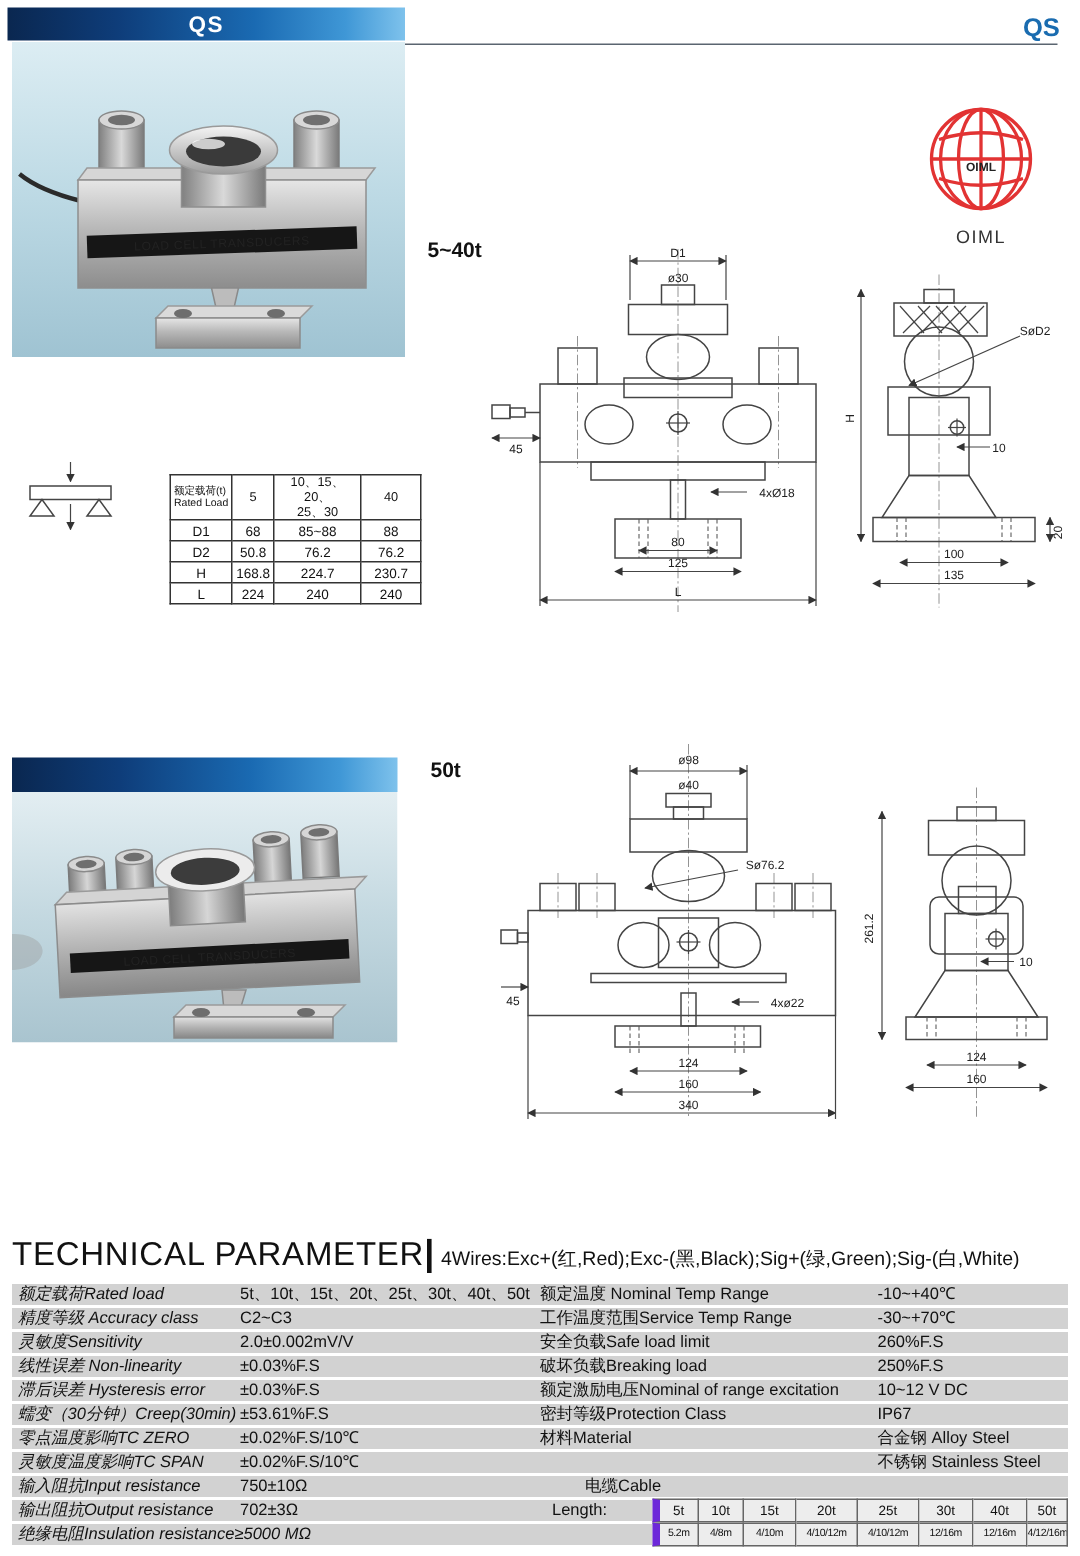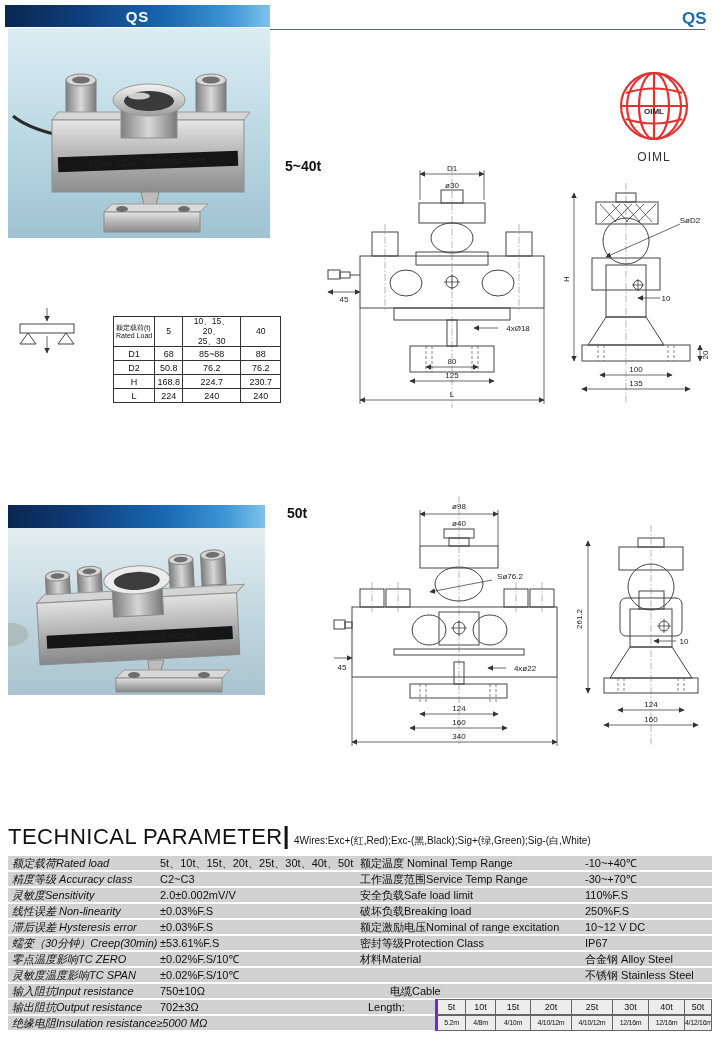--- a/index.html
+++ b/index.html
@@ -22,29 +22,29 @@
 
   
   .dimtable { border-collapse:collapse; font-size:9px; background:#fff; }
   .dimtable td { border:1px solid #333; text-align:center; vertical-align:middle; padding:0 2px; height:14px; }
   .dimtable .hd { height:26px; font-size:8.5px; line-height:1.15; }
   .dimtable .hl { font-size:7px; text-align:left; }
 
   
   .tech-title { font-size:22px; color:#111; letter-spacing:0.5px; }
   .tech-bar { font-size:24px; font-weight:bold; }
-  .tech-sub { font-size:10px; color:#111; }
+  .tech-sub { font-size:13px; color:#111; }
   .trow { position:absolute; left:8px; width:704px; height:14px; background:#d2d2d2;
           font-size:11px; line-height:14px; white-space:nowrap; }
   .trow span { position:absolute; top:0; }
   .c1 { left:4px;font-style:italic; }  .c2 { left:152px; }  .c3 { left:352px; }  .c4 { left:577px; }
   .cable-cells { position:absolute; left:427px; top:-1px; display:flex; height:16px; }
   .cable-cells div { border:1px solid #666; border-left:none; background:#ededed; text-align:center;
                      font-size:9px; line-height:14px; overflow:hidden; }
-  .cable-cells div:first-child { border-left:3px solid #6d28d9; }
+  .cable-cells div:first-child { border-left:5px solid #6d28d9; }
   .cable-cells.vals div { font-size:7px; letter-spacing:-0.3px; }
 
   
   svg text { font-family:"Liberation Sans", sans-serif; font-size:8px; fill:#222; }
   .ln { stroke:#444; stroke-width:1; fill:none; }
   .dim { stroke:#444; stroke-width:0.8; fill:none; }
   .cl { stroke:#888; stroke-width:0.6; fill:none; stroke-dasharray:7 2 1.5 2; }
   .dash { stroke:#555; stroke-width:0.7; fill:none; stroke-dasharray:3 2; }
 </style>
 </head>
@@ -426,21 +426,21 @@
 <div class="trow" style="top:872px">
   <span class="c1">精度等级 Accuracy class</span>
   <span class="c2">C2~C3</span>
   <span class="c3">工作温度范围Service Temp Range</span>
   <span class="c4">-30~+70℃</span>
 </div>
 <div class="trow" style="top:888px">
   <span class="c1">灵敏度Sensitivity</span>
   <span class="c2">2.0±0.002mV/V</span>
   <span class="c3">安全负载Safe load limit</span>
-  <span class="c4">110%F.S</span>
+  <span class="c4">260%F.S</span>
 </div>
 <div class="trow" style="top:904px">
   <span class="c1">线性误差 Non-linearity</span>
   <span class="c2">±0.03%F.S</span>
   <span class="c3">破坏负载Breaking load</span>
   <span class="c4">250%F.S</span>
 </div>
 <div class="trow" style="top:920px">
   <span class="c1">滞后误差 Hysteresis error</span>
   <span class="c2">±0.03%F.S</span>

